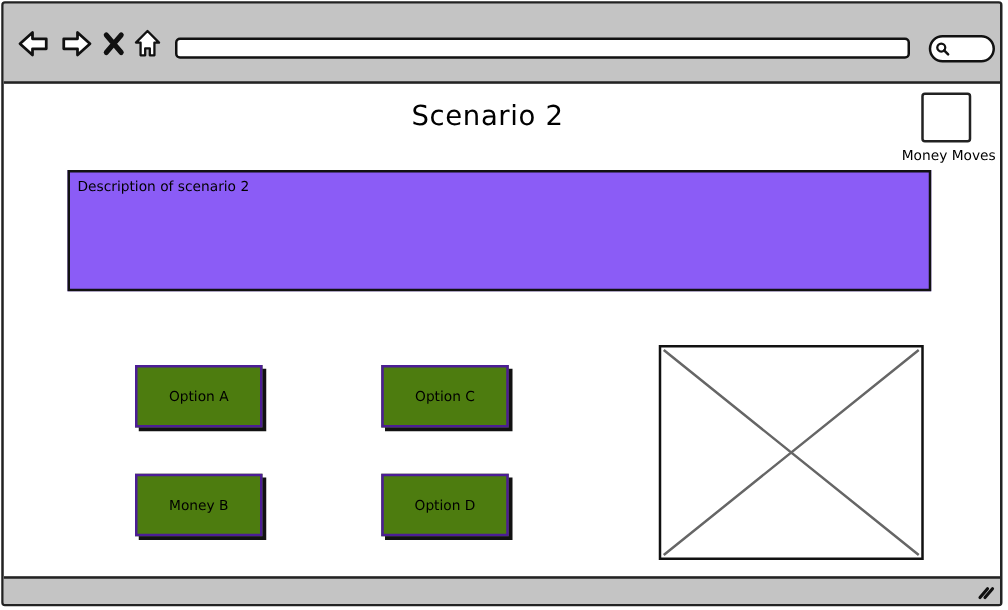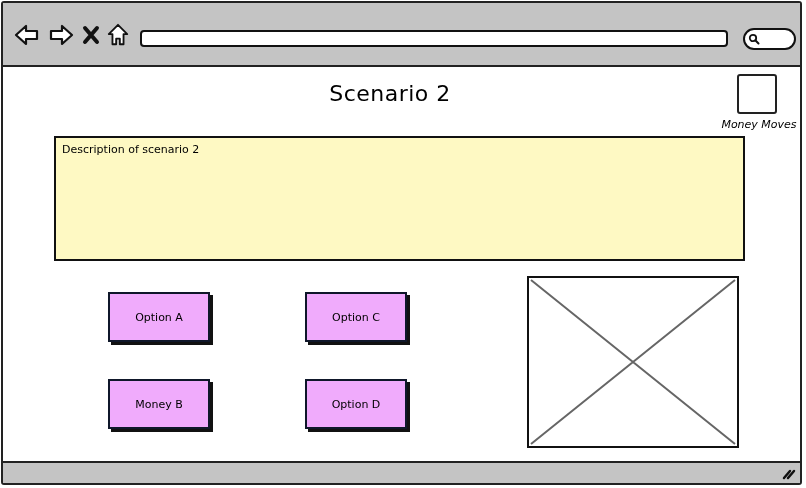--- a/index.html
+++ b/index.html
@@ -29,31 +29,30 @@
       position: absolute; left: 0; top: 78px; width: 774px; text-align: center;
       font-size: 22px; font-weight: normal; letter-spacing: 0.5px;
     }
     .logo-box {
       position: absolute; left: 734px; top: 71px; width: 40px; height: 40px;
       border: 2px solid #222; border-radius: 3px; box-sizing: border-box; background: #fff;
     }
     .logo-label {
       position: absolute; left: 712px; top: 115px; width: 88px; text-align: center;
       font-size: 11px;
-      font-style: italic;
     }
     .desc {
-      position: absolute; left: 51px; top: 133px; width: 691px; height: 125px;
-      border: 2px solid #111; box-sizing: border-box; background: #fef9c3;
+      position: absolute; left: 51px; top: 133px; width: 691px; height: 97px;
+      border: 2px solid #111; box-sizing: border-box; background: #8b5cf6;
       font-size: 11px; padding: 5px 6px; resize: none; outline: none;
       font-family: "DejaVu Sans", sans-serif;
     }
     .opt {
       position: absolute; width: 102px; height: 50px;
-      border: 2px solid #0f172a; box-sizing: border-box; background: #f0abfc;
+      border: 2px solid #4c1d95; box-sizing: border-box; background: #4d7c0f;
       box-shadow: 3px 3px 0 #111; font-size: 11px;
       display: flex; align-items: center; justify-content: center; cursor: pointer;
     }
     .img-ph {
       position: absolute; left: 524px; top: 273px; width: 212px; height: 172px;
       border: 2px solid #111; box-sizing: border-box; background: #fff;
     }
     .img-ph svg { position: absolute; left: 0; top: 0; }
     .statusbar {
       position: absolute; left: 0; bottom: 0; width: 100%; height: 22px;

